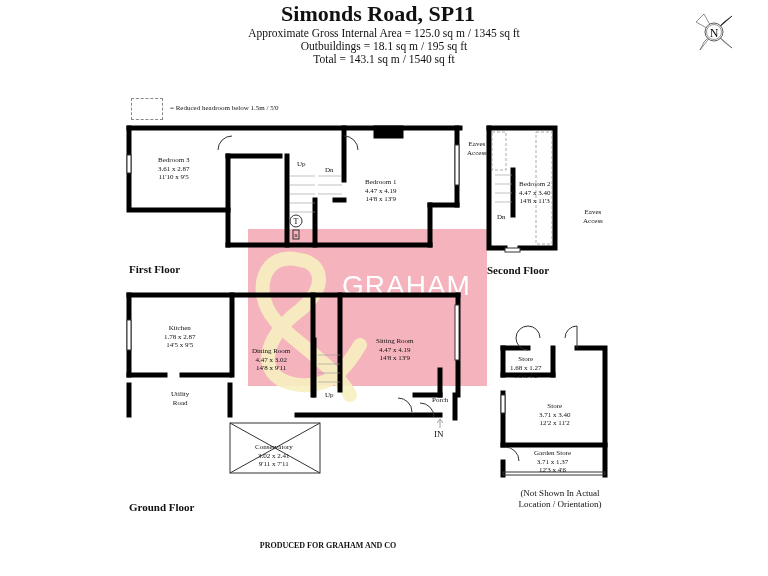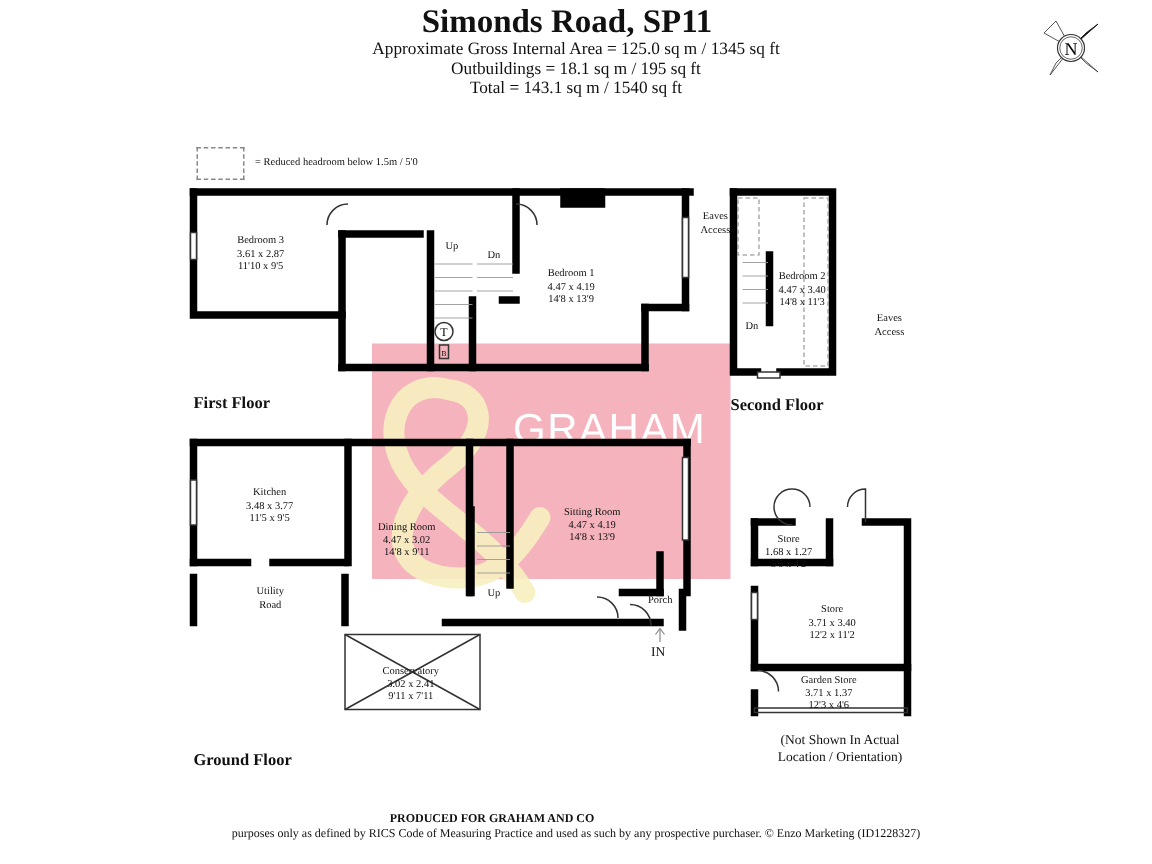--- a/index.html
+++ b/index.html
@@ -179,22 +179,22 @@
 <div class="abs room" style="left:519px;top:180px">
   <div>Bedroom 2</div>
   <div>4.47 x 3.40</div>
   <div>14'8 x 11'3</div>
 </div>
 <div class="abs room" style="left:497px;top:213px">Dn</div>
 <div class="abs floor-label" style="left:487px;top:264px">Second Floor</div>
 
 <div class="abs room" style="left:164px;top:324px">
   <div>Kitchen</div>
-  <div>3.48 x 3.77</div>
-  <div>11'5 x 9'5</div>
+  <div>1.78 x 2.87</div>
+  <div>14'5 x 9'5</div>
 </div>
 <div class="abs room" style="left:252px;top:347px">
   <div>Dining Room</div>
   <div>4.47 x 3.02</div>
   <div>14'8 x 9'11</div>
 </div>
 <div class="abs room" style="left:376px;top:337px">
   <div>Sitting Room</div>
   <div>4.47 x 4.19</div>
   <div>14'8 x 13'9</div>
@@ -228,14 +228,13 @@
   <div>3.71 x 1.37</div>
   <div>12'3 x 4'6</div>
 </div>
 <div class="abs note" style="left:505px;top:488px;width:110px">
   <div>(Not Shown In Actual</div>
   <div>Location / Orientation)</div>
 </div>
 
 <div class="abs footer-title">PRODUCED FOR GRAHAM AND CO</div>
 <div class="abs footer-text">
-  <div>purposes only as defined by RICS Code of Measuring Practice and used as such by any prospective purchaser. © Enzo Marketing (ID1228327)</div>
 </div>
 
 </body></html>

